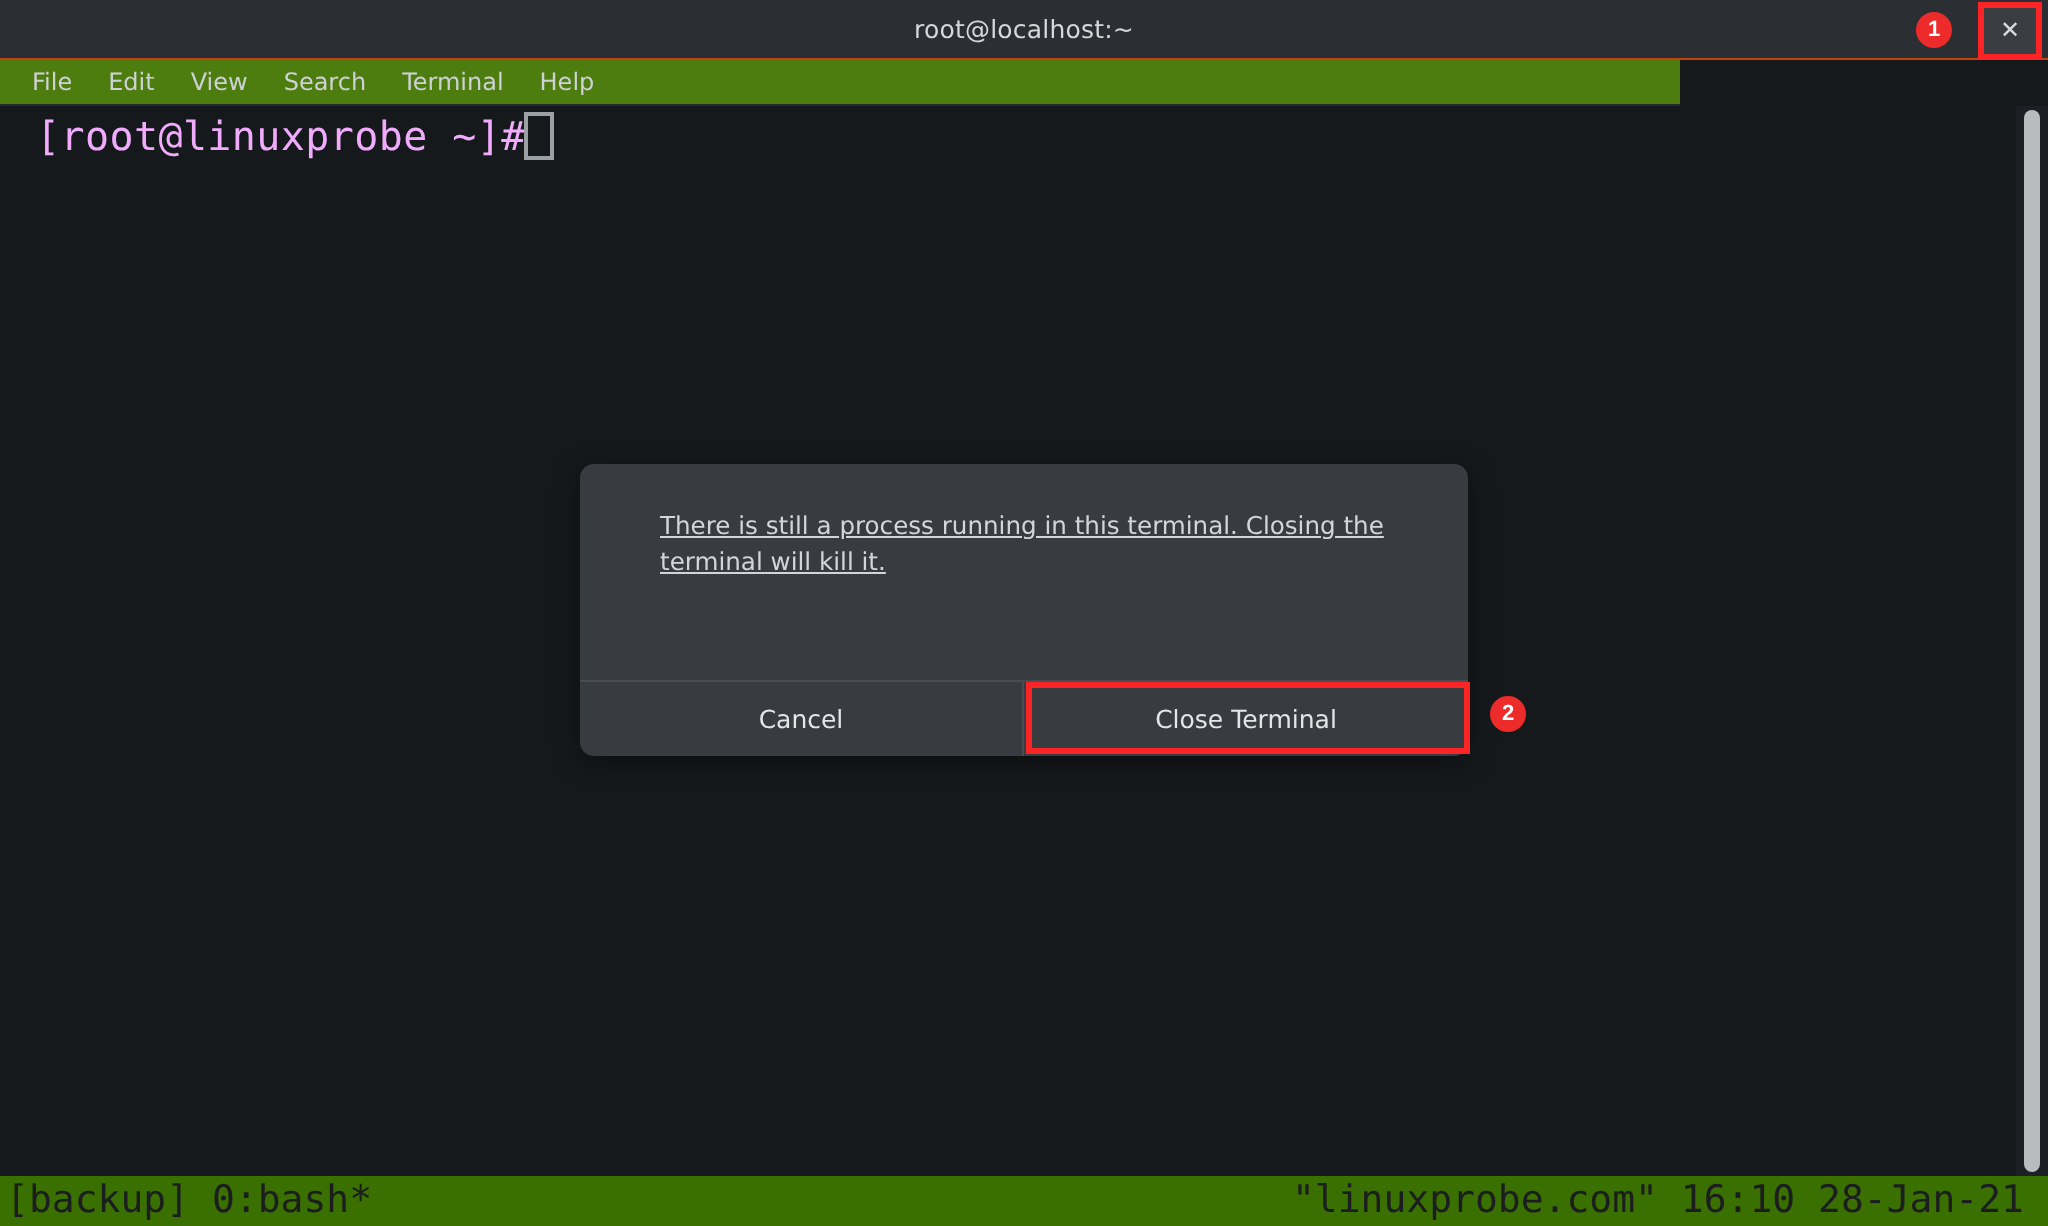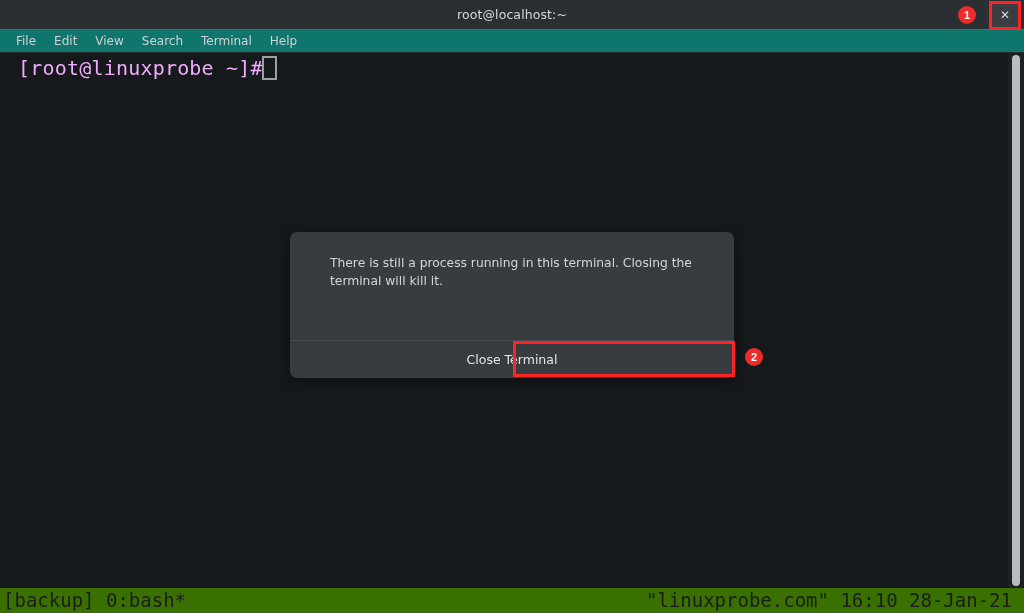--- a/index.html
+++ b/index.html
@@ -83,23 +83,23 @@
     text-align: center;
     box-sizing: border-box;
     z-index: 31;
     font-family: "DejaVu Sans", sans-serif;
   }
 
   
   .menubar {
     position: absolute;
     left: 0; top: 30px;
-    width: 1024px;
+    width: 840px;
     height: 23px;
-    background: #0f766e;
+    background: #4d7c0f;
     border-bottom: 1px solid #26292e;
     box-sizing: border-box;
     display: flex;
     align-items: flex-end;
     padding-left: 7px;
   }
   .menu-item {
     color: #cfd2d5;
     font-size: 12px;
     padding: 0 9px;
@@ -209,20 +209,21 @@
     margin: 0 0 12px 0;
   }
   .dialog-body {
     color: #d3d6d9;
     font-size: 12.3px;
     line-height: 18px;
     text-align: left;
     font-family: "DejaVu Sans", sans-serif;
     margin: 0;
     padding: 0 0 0 0;
+    text-decoration: underline;
   }
   .dialog-actions {
     position: absolute;
     left: 0;
     bottom: 0;
     width: 444px;
     height: 38px;
     border-top: 1px solid #494d53;
     display: flex;
     box-sizing: border-box;
@@ -283,19 +284,20 @@
   <div class="statusbar">
     <span class="status-left">[backup] 0:bash*</span>
     <span class="status-right">"linuxprobe.com" 16:10 28-Jan-21</span>
   </div>
 
   <div class="dialog">
     <div class="dialog-content">
       <p class="dialog-body">There is still a process running in this terminal. Closing the terminal will kill it.</p>
     </div>
     <div class="dialog-actions">
+      <div class="dialog-btn secondary">Cancel</div>
       <div class="dialog-btn primary">Close Terminal</div>
     </div>
   </div>
   <div class="btn-highlight"></div>
   <div class="badge" id="badge-2">2</div>
 
 </div>
 
 </body></html>

